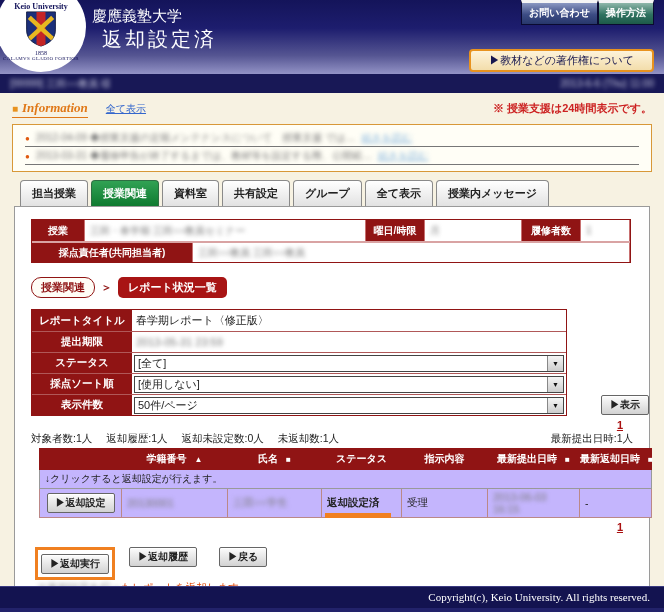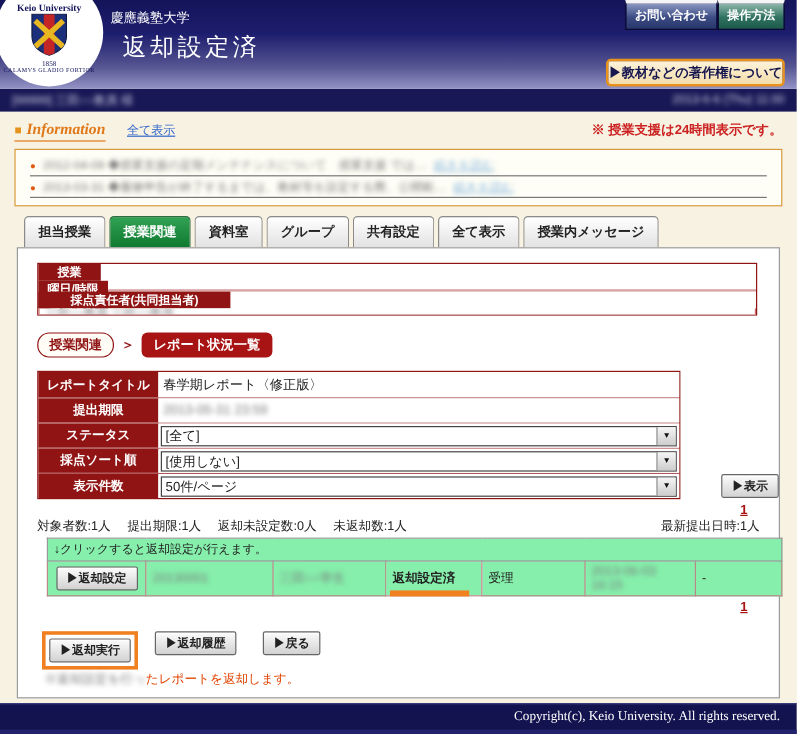--- a/index.html
+++ b/index.html
@@ -18,37 +18,37 @@
   }
   .logo-circle {
     position:absolute; left:-4px; top:-18px; width:90px; height:90px;
     background:#fff; border-radius:50%; z-index:3;
     display:flex; flex-direction:column; align-items:center; justify-content:flex-start;
     padding-top:20px; text-align:center;
   }
   .logo-univ { font-family:"Liberation Serif",serif; font-size:8px; font-weight:bold; color:#13135a; }
   .logo-year { font-family:"Liberation Serif",serif; font-size:6px; color:#13135a; margin-top:-1px; }
   .logo-motto { font-family:"Liberation Serif",serif; font-size:5px; color:#13135a; letter-spacing:.4px; }
-  .brand-small { position:absolute; left:92px; top:7px; font-size:11px; color:#fff;font-family:Liberation Mono, monospace; }
+  .brand-small { position:absolute; left:92px; top:7px; font-size:15px; color:#fff;font-family:Liberation Mono, monospace; }
   .brand-title { position:absolute; left:102px; top:26px; font-size:20px; color:#fff; letter-spacing:3px; }
   .top-buttons { position:absolute; top:0; right:10px; display:flex; z-index:4; }
   .hbtn {
     border:1px solid #0a0a30; border-top:3px solid #f5f5f5;
     color:#fff; font-size:10px; font-weight:bold;
     padding:3px 7px 4px; cursor:pointer; white-space:nowrap;
   }
   .hbtn.blue  { background:linear-gradient(180deg,#8b98c2 0%,#3c4c84 55%,#27376b 100%); }
   .hbtn.green { background:linear-gradient(180deg,#8fb7aa 0%,#2f7260 55%,#1d5a49 100%);font-family:Liberation Mono, monospace; }
   .hbtn.red   { background:linear-gradient(180deg,#c79090 0%,#8f3a3a 55%,#702424 100%); }
   .copyright-btn {
     position:absolute; right:10px; top:49px; z-index:4;
     background:linear-gradient(180deg,#fdf3da 0%,#f3ddab 100%);
     border:2px solid #e8921e; border-radius:4px;
-    font-size:11px; font-weight:bold; color:#17174f;
-    padding:2px 0; cursor:pointer; white-space:nowrap;
+    font-size:11px; font-weight:normal; color:#17174f;
+    padding:2px 18px; cursor:pointer; white-space:nowrap;
   }
   
   .userbar {
     height:19px; background:#181856; color:#e8e8f4;
     display:flex; justify-content:space-between; align-items:center;
     padding:0 10px; font-size:10px;
   }
   .blur   { filter:blur(2px); color:#7a7a7a; }
   .blur-light { filter:blur(2.2px); color:#c9c9de; }
   .blur-link  { filter:blur(2px); color:#7fb2dd; text-decoration:underline; }
@@ -77,21 +77,21 @@
     border-radius:4px 4px 0 0; padding:5px 11px 5px; cursor:pointer; white-space:nowrap;
   }
   .tab.active { background:linear-gradient(180deg,#31a254 0%,#0f7a30 100%); color:#fff; border-color:#2d6e42; }
   
   .panel {
     margin:0 14px; background:#fff; border:1px solid #9a9a9a;
     min-height:366px; position:relative; padding:12px 0 8px;
   }
   
   .ci-table { margin-left:16px; width:600px; border:1px solid #901414; }
-  .ci-row { display:flex; height:21px;flex-direction:column; }
+  .ci-row { display:flex; height:21px; }
   .ci-row + .ci-row { border-top:2px solid #d9a3a3; }
   .ci-label {
     background:#901414; color:#fff; font-size:10px; font-weight:bold;
     display:flex; align-items:center; justify-content:center; flex:none;
   }
   .ci-val { background:#fff; font-size:10px; display:flex; align-items:center; padding:0 5px;
     border-left:1px solid #c87070; border-right:1px solid #c87070; overflow:hidden; white-space:nowrap; }
   
   .breadcrumb { margin:14px 0 0 16px; display:flex; align-items:center; gap:6px; font-size:11px; }
   .crumb-parent {
@@ -136,21 +136,21 @@
   .pagelink span { color:#aa1111; font-weight:bold; text-decoration:underline; cursor:pointer; }
   .stats { display:flex; gap:14px; font-size:10.5px; margin:1px 16px 2px 16px; }
   .stats .right { margin-left:auto; }
   
   .results { border-collapse:collapse; margin:1px 14px 0 24px; width:612px; table-layout:fixed; }
   .results th {
     background:#901414; color:#fff; font-size:10px; font-weight:bold;
     height:21px; border:1px solid #901414; white-space:nowrap;
   }
   .results th .sort-ic { font-size:8px; margin-left:8px; }
-  .results td { border:1px solid #bb8888; font-size:10.5px; padding:2px 5px; background:#86efac; }
+  .results td { border:1px solid #bb8888; font-size:10.5px; padding:2px 5px; background:#c4b5fd; }
   .results .caption-cell { font-size:10px; color:#222; border:1px solid #999; }
   .results .row-cell { height:24px; }
   .status-cell { font-weight:bold; position:relative; }
   .status-annot { position:absolute; left:3px; bottom:-1px; width:66px; height:5px; background:#f08020; }
   
   .actions { margin:14px 0 0 20px; display:flex; align-items:flex-start; }
   .annot-box { border:3px solid #f08020; padding:3px; display:inline-block; margin-right:14px; }
   .actions .gap { margin-right:22px; }
   .note { margin:1px 0 0 22px; font-size:10.5px; color:#e04400; display:flex; }
   
@@ -216,22 +216,22 @@
       <span class="info-text blur">2013-03-31 ◆履修申告が終了するまでは、教材等を設定する際、公開範…</span>
       <span class="info-link blur-link">続きを読む</span>
     </div>
   </div>
 </div>
 
 <div class="tabs">
   <div class="tab">担当授業</div>
   <div class="tab active">授業関連</div>
   <div class="tab">資料室</div>
+  <div class="tab">共有設定</div>
   <div class="tab">グループ</div>
-  <div class="tab">共有設定</div>
   <div class="tab">全て表示</div>
   <div class="tab">授業内メッセージ</div>
 </div>
 
 <div class="panel">
 
   <div class="ci-table">
     <div class="ci-row">
       <div class="ci-label" style="width:52px">授業</div>
       <div class="ci-val" style="width:282px">
@@ -302,37 +302,46 @@
     </div>
     <button class="gbtn show-btn">▶表示</button>
   </div>
 
   <div class="pagelink">
     <span>1</span>
   </div>
 
   <div class="stats">
     <span>対象者数:1人</span>
-    <span>提出期限:1人</span>
+    <span>返却履歴:1人</span>
     <span>返却未設定数:0人</span>
     <span>未返却数:1人</span>
     <span class="right">最新提出日時:1人</span>
   </div>
 
   <table class="results">
     <colgroup>
       <col style="width:82px">
         <col style="width:106px">
         <col style="width:94px">
       <col style="width:80px">
         <col style="width:86px">
         <col style="width:92px">
         <col style="width:72px">
     </colgroup>
     <tbody>
+        <tr>
+      <th></th>
+      <th><span>学籍番号</span><span class="sort-ic">▲</span></th>
+      <th><span>氏名</span><span class="sort-ic">■</span></th>
+      <th><span>ステータス</span></th>
+      <th><span>指示内容</span></th>
+      <th><span>最新提出日時</span><span class="sort-ic">■</span></th>
+      <th><span>最新返却日時</span><span class="sort-ic">■</span></th>
+    </tr>
     <tr>
       <td class="caption-cell" colspan="7">↓クリックすると返却設定が行えます。</td>
     </tr>
     <tr>
       <td class="row-cell" style="text-align:center">
         <button class="gbtn">▶返却設定</button>
       </td>
       <td class="row-cell"><span class="blur">20130001</span></td>
       <td class="row-cell"><span class="blur">三田○○学生</span></td>
       <td class="row-cell status-cell">

